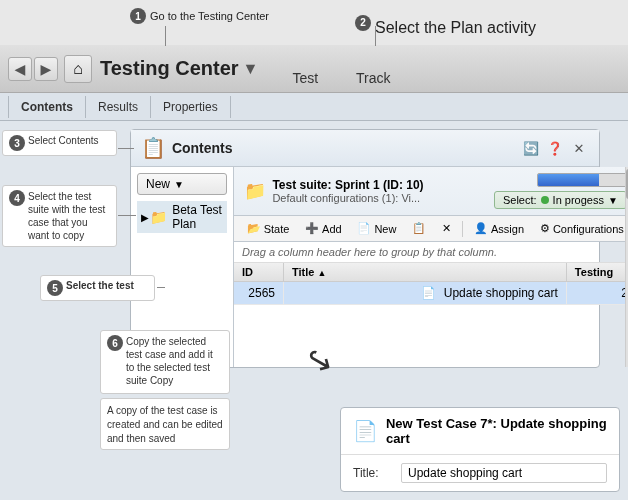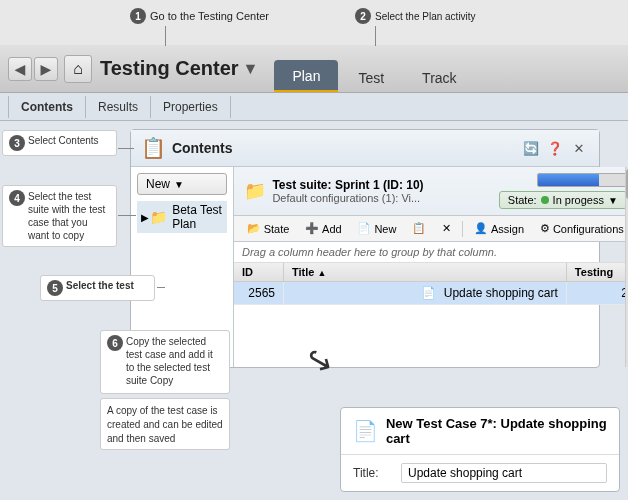--- a/index.html
+++ b/index.html
@@ -419,33 +419,32 @@
 
 <div style="position:absolute; top:8px; left:130px; display:flex; align-items:center; z-index:20;">
   <span style="display:inline-flex;width:16px;height:16px;background:#555;color:white;border-radius:50%;align-items:center;justify-content:center;font-size:10px;font-weight:bold;margin-right:4px;">1</span>
   <span style="font-size:11px;color:#222;">Go to the Testing Center</span>
 </div>
 
 <div style="position:absolute;top:26px;left:165px;width:1px;height:20px;background:#888;z-index:20;"></div>
 
 <div style="position:absolute; top:8px; left:355px; display:flex; align-items:center; z-index:20;">
   <span style="display:inline-flex;width:16px;height:16px;background:#555;color:white;border-radius:50%;align-items:center;justify-content:center;font-size:10px;font-weight:bold;margin-right:4px;">2</span>
-  <span style="font-size:10px;color:#222;">Select the Plan activity</span>
+  <span style="font-size:16px;color:#222;margin-top:11px;">Select the Plan activity</span>
 </div>
 
 <div style="position:absolute;top:26px;left:375px;width:1px;height:20px;background:#888;z-index:20;"></div>
 
 <div class="nav-bar">
   <div class="nav-back">◀</div>
   <div class="nav-back">▶</div>
   <div class="nav-home">⌂</div>
   <span class="nav-title">Testing Center</span>
   <span class="nav-dropdown">▼</span>
   <div class="nav-tabs">
-    <div class="nav-tab active">Plan</div>
     <div class="nav-tab">Test</div>
     <div class="nav-tab">Track</div>
   </div>
 </div>
 
 <div class="sub-nav">
   <div class="sub-tab active">Contents</div>
   <div class="sub-tab">Results</div>
   <div class="sub-tab">Properties</div>
 </div>
@@ -487,21 +486,21 @@
             <div>
               <div class="suite-name">Test suite:  Sprint 1 (ID: 10)</div>
               <div class="suite-sub">Default configurations (1): Vi...</div>
             </div>
           </div>
           <div style="display:flex;flex-direction:column;align-items:flex-end;gap:4px;">
             <div class="progress-bar-outer">
               <div class="progress-bar-inner" style="width:70%;"></div>
             </div>
             <div class="state-badge">
-              <span>State:</span>
+              <span>Select:</span>
               <div class="state-dot"></div>
               <span>In progess</span>
               <span style="font-size:10px;">▼</span>
             </div>
           </div>
         </div>
 
         <div class="toolbar">
           <button class="toolbar-btn">
             <span>📂</span>

